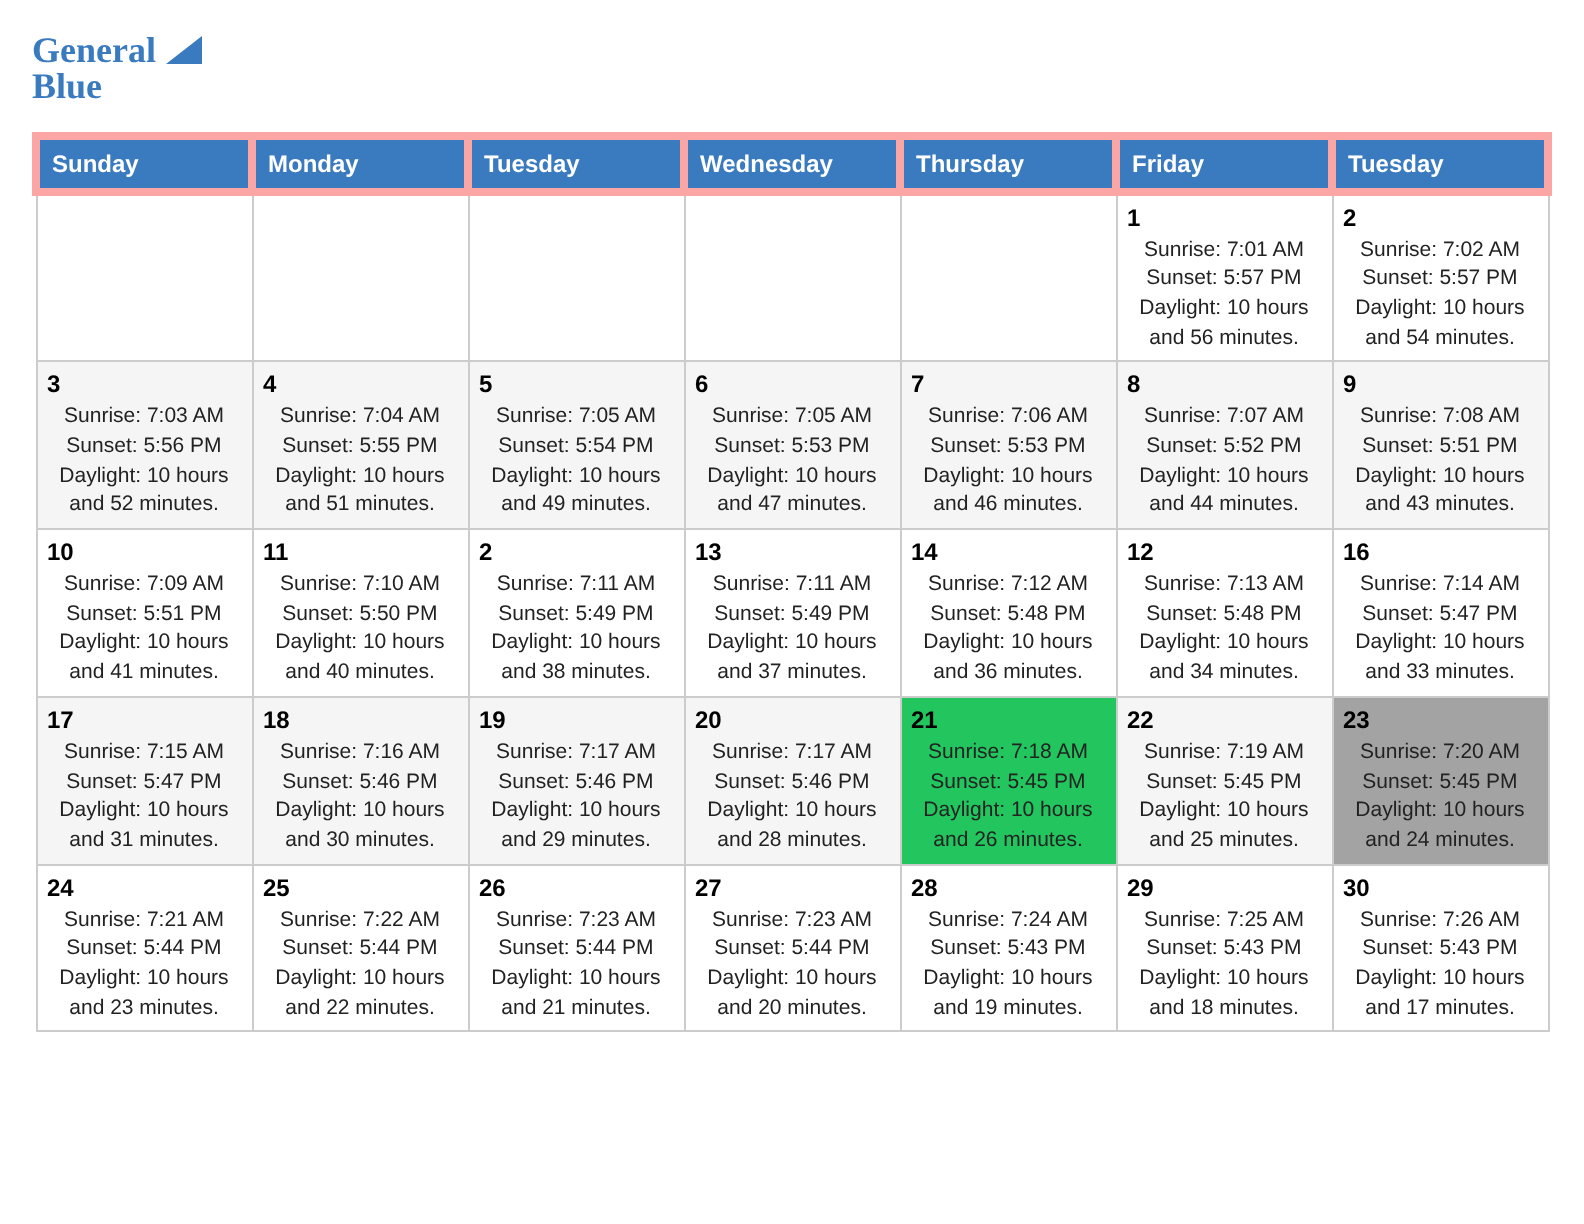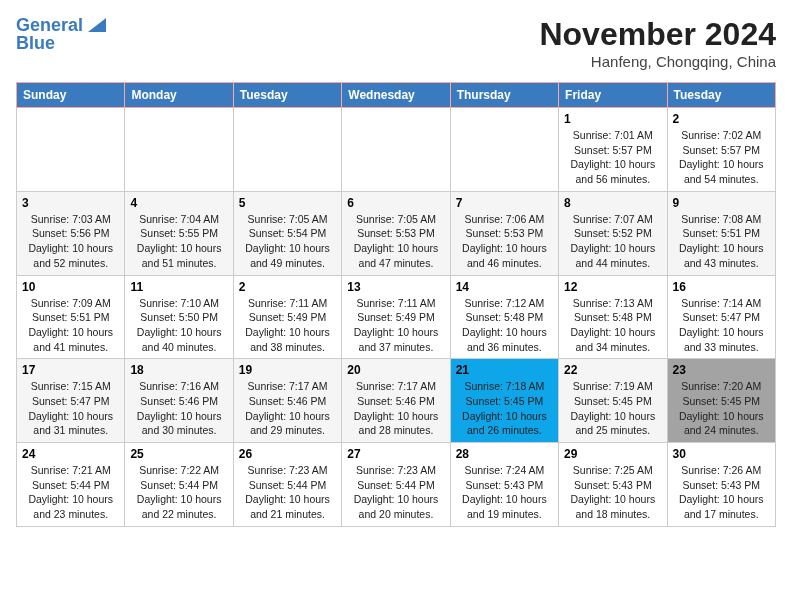--- a/index.html
+++ b/index.html
@@ -13,20 +13,21 @@
     .header-area {
       display: flex;
       justify-content: space-between;
       align-items: flex-start;
       margin-bottom: 12px;
     }
     .logo {
       display: flex;
       flex-direction: column;
       align-items: flex-start;
+      font-family: Liberation Serif, serif;
     }
     .logo-text {
       font-size: 18px;
       font-weight: bold;
       color: #333;
       line-height: 1.1;
     }
     .logo-text span { color: #3a7abf; }
     .title-block {
       text-align: right;
@@ -45,21 +46,21 @@
       border-collapse: collapse;
       font-size: 11px;
     }
     .calendar th {
       background: #3a7abf;
       color: #fff;
       padding: 5px 6px;
       text-align: left;
       font-size: 12px;
       font-weight: bold;
-      border: 1px solid #fca5a5;
+      border: 4px solid #fca5a5;
     }
     .calendar td {
       border: 1px solid #ccc;
       vertical-align: top;
       padding: 4px 5px;
       width: 108px;
       min-height: 80px;
       background: #fff;
     }
     .calendar tr:nth-child(even) td {
@@ -89,24 +90,20 @@
     <div style="display:flex;align-items:center;">
       <span class="logo-text">
         <span>General</span>
       </span>
       <svg width="22" height="14" viewBox="0 0 22 14" style="margin-left:1px;margin-top:-2px;">
         <polygon points="4,14 22,0 22,14" fill="#3a7abf"></polygon>
       </svg>
     </div>
     <span class="logo-text" style="color:#3a7abf;font-size:18px;font-weight:bold;margin-top:-2px;">Blue</span>
   </div>
-  <div class="title-block">
-    <div class="month-title">November 2024</div>
-    <div class="location-title">Hanfeng, Chongqing, China</div>
-  </div>
 </div>
 
 <table class="calendar">
   <thead>
     <tr>
     <th>Sunday</th>
         <th>Monday</th>
         <th>Tuesday</th>
         <th>Wednesday</th>
         <th>Thursday</th>
@@ -200,21 +197,21 @@
           <div class="day-info">Sunrise: 7:16 AM<br>Sunset: 5:46 PM<br>Daylight: 10 hours and 30 minutes.</div>
         </td>
         <td style="background: rgb(245, 245, 245);">
           <span class="day-number">19</span>
           <div class="day-info">Sunrise: 7:17 AM<br>Sunset: 5:46 PM<br>Daylight: 10 hours and 29 minutes.</div>
         </td>
         <td style="background: rgb(245, 245, 245);">
           <span class="day-number">20</span>
           <div class="day-info">Sunrise: 7:17 AM<br>Sunset: 5:46 PM<br>Daylight: 10 hours and 28 minutes.</div>
         </td>
-        <td style="background: #0ea5e9;">
+        <td style="background: #22c55e;">
           <span class="day-number">21</span>
           <div class="day-info">Sunrise: 7:18 AM<br>Sunset: 5:45 PM<br>Daylight: 10 hours and 26 minutes.</div>
         </td>
         <td style="background: rgb(245, 245, 245);">
           <span class="day-number">22</span>
           <div class="day-info">Sunrise: 7:19 AM<br>Sunset: 5:45 PM<br>Daylight: 10 hours and 25 minutes.</div>
         </td>
         <td style="background: #a3a3a3;">
           <span class="day-number">23</span>
           <div class="day-info">Sunrise: 7:20 AM<br>Sunset: 5:45 PM<br>Daylight: 10 hours and 24 minutes.</div>

